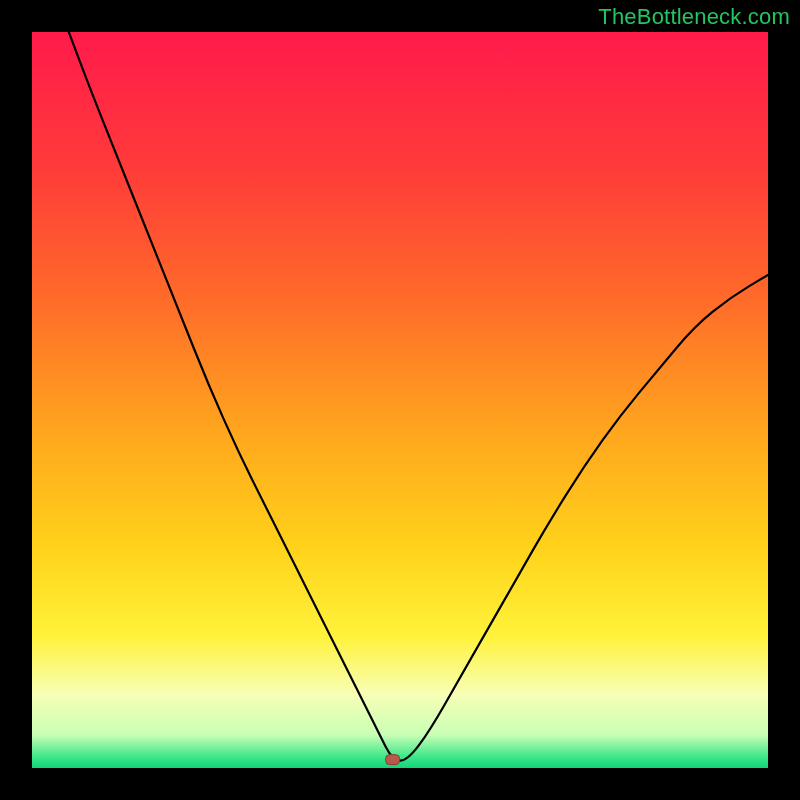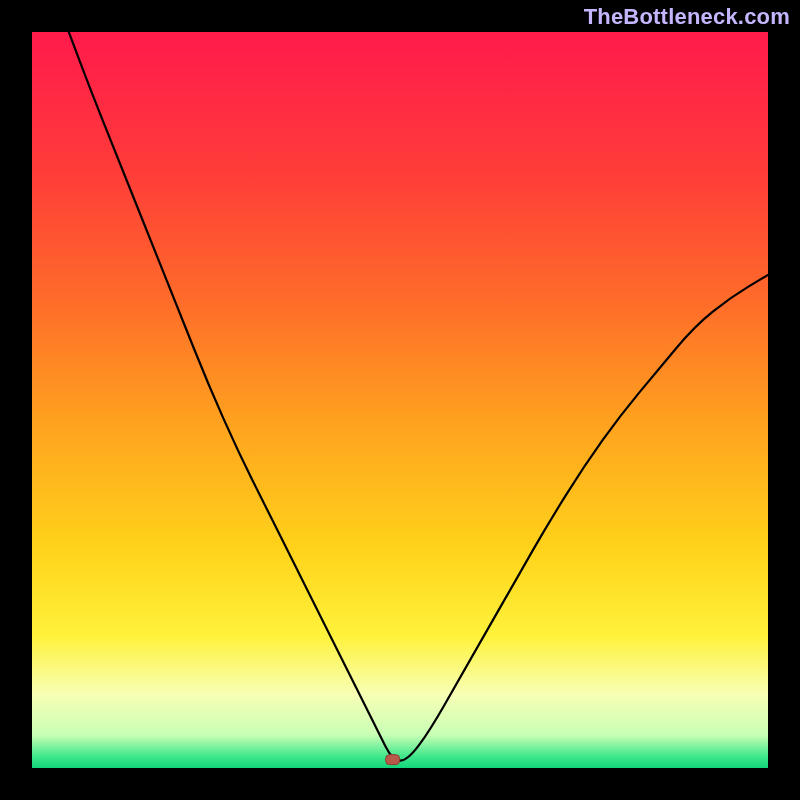--- a/index.html
+++ b/index.html
@@ -13,23 +13,23 @@
   .frame {
     position: relative;
     width: 800px;
     height: 800px;
     background: #000;
   }
   .watermark {
     position: absolute;
     top: 4px;
     right: 10px;
-    color: #c4b5fd;
+    color: #22c55e;
     font-size: 22px;
-    font-weight: 700;
+    font-weight: 400;
     letter-spacing: 0.2px;
     user-select: none;
   }
   .plot {
     position: absolute;
     left: 32px;
     top: 32px;
     width: 736px;
     height: 736px;
     overflow: hidden;

